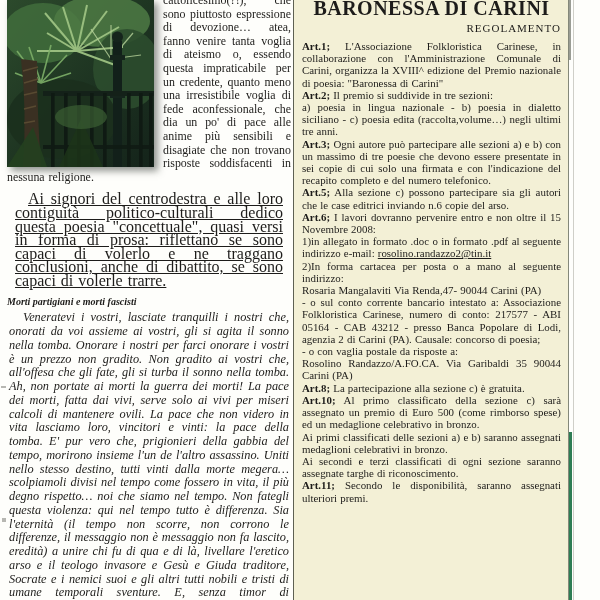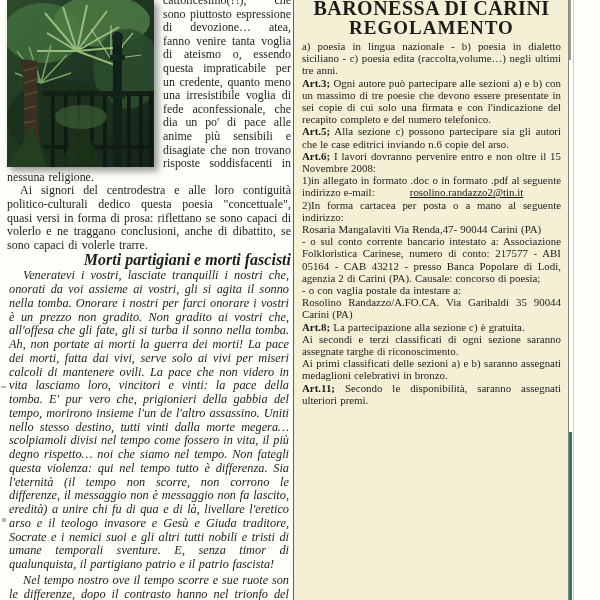--- a/index.html
+++ b/index.html
@@ -19,53 +19,53 @@
   .photo-wrap{
     float:left;width:147px;height:168px;margin:5px 9px 3px 0;
     box-shadow:4px 4px 7px rgba(40,45,40,.5);
     background:#203524;
   }
   .photo-wrap svg{display:block;width:100%;height:100%;}
   .intro{
     margin:0;font-size:11.9px;line-height:13.6px;word-spacing:1px;
   }
   .dedication{
-    margin:0;font-size:12px;line-height:13.6px;word-spacing:1px;text-indent:13px;
+    margin:8px;font-size:16px;line-height:13.6px;word-spacing:1px;text-indent:13px;text-decoration:underline;
   }
   .poem-title{
-    clear:both;margin:1px 0 0 0;text-align:right;
-    font-size:16px;font-weight:bold;font-style:italic;line-height:14px;font-family:Liberation Serif, serif;
+    clear:both;margin:1px 0 0 0;text-align:left;
+    font-size:10px;font-weight:bold;font-style:italic;line-height:14px;font-family:Liberation Serif, serif;
   }
   .poem{
     margin:2px;font-style:italic;font-size:12.3px;line-height:13.75px;
     text-indent:14px;word-spacing:.5px;
   }
 
   
   .reg-panel{
     position:absolute;left:293px;top:0;width:276px;height:620px;
     background:#f3f0d6;
     border-left:1.5px solid #5d6052;
     border-right:1.5px solid #84887a;
     box-sizing:border-box;
     padding:0 7px 0 8px;
   }
   .reg-title{
     margin:-4px 0 0 0;text-align:center;font-weight:bold;
     font-size:20px;line-height:24px;letter-spacing:.5px;white-space:nowrap;
   }
   .reg-subtitle{
-    margin:0 0 4px 0;text-align:center;font-weight:bold;
-    font-size:19px;line-height:16px;letter-spacing:1px;
+    margin:0 0 4px 0;text-align:right;font-weight:normal;
+    font-size:11px;line-height:16px;letter-spacing:1px;
   }
   .articles p{
     margin:0;font-size:10.9px;line-height:12.2px;text-align:justify;word-spacing:.4px;
   }
   .artno{font-weight:bold;}
-  .u{text-decoration:underline;margin-left:32px;}
+  .u{text-decoration:underline;}
 
   
   .edge-right-line{position:absolute;left:573px;top:0;width:1px;height:600px;background:#cfcfc8;}
   .edge-green{position:absolute;left:569px;top:432px;width:3px;height:168px;background:#2e7d54;}
   .edge-gray-top{position:absolute;left:569px;top:0;width:2px;height:60px;background:#9a9d94;}
   .artifact{position:absolute;background:#b7b7b2;}
   .a1{left:1px;top:386px;width:5px;height:2px;}
   .a2{left:2px;top:518px;width:4px;height:4px;}
 </style>
 </head>
@@ -157,52 +157,55 @@
     <p class="poem">Veneratevi i vostri, lasciate tranquilli i nostri che, onorati da voi assieme ai vostri, gli si agita il sonno nella tomba. Onorare i nostri per farci onorare i vostri è un prezzo non gradito. Non gradito ai vostri che, all'offesa che gli fate, gli si turba il sonno nella tomba. Ah, non portate ai morti la guerra dei morti! La pace dei morti, fatta dai vivi, serve solo ai vivi per miseri calcoli di mantenere ovili. La pace che non videro in vita lasciamo loro, vincitori e vinti: la pace della tomba. E' pur vero che, prigionieri della gabbia del tempo, morirono insieme l'un de l'altro assassino. Uniti nello stesso destino, tutti vinti dalla morte megera… scolpiamoli divisi nel tempo come fossero in vita, il più degno rispetto… noi che siamo nel tempo. Non fategli questa violenza: qui nel tempo tutto è differenza. Sia l'eternità (il tempo non scorre, non corrono le differenze, il messaggio non è messaggio non fa lascito, eredità) a unire chi fu di qua e di là, livellare l'eretico arso e il teologo invasore e Gesù e Giuda traditore, Socrate e i nemici suoi e gli altri tutti nobili e tristi di umane temporali sventure. E, senza timor di qualunquista, il partigiano patrio e il patrio fascista!</p>
     <p class="poem">Nel tempo nostro ove il tempo scorre e sue ruote son le differenze, dopo il contrasto hanno nel trionfo del lascito il giudizio della storia. E, se cogliamo il frutto del sangue dei morti, chi quel sangue versò non die' frutto pur col suo sangue versato. Assassini per assassini i miei progenitori eleggo per i valori, il lascito testamentario al postero destinatario. Conserviamo il messaggio, unica forza di coraggio in questo nostro passaggio nel tempo della vita. Non sia che siamo noi ad unire chi visse diviso in contrasto: che faccia il suo corso il tempo che corre… e corre per tutti. Lungi da noi forzare a correr più del suo corso, tanto tanto correre fino a coprirlo e a mentirlo di eternità. Qualunque cosa pensiamo oltre l'umano noi non andiamo e perfino il divino, che il nostro essere umano oltre l'uomo dispone, più che umano non è. No: nella gabbia del tempo e nel tempio dell'uomo ogni valenza farà sempre la differenza. Oh, ma forse è nostro destino di cogliere il frutto di scelte sudate col sangue, nel tempo che corre. Poi che il tempo non scorre, si ferma e finisce, a</p>
   </div>
 
   <div class="reg-panel">
     <h1 class="reg-title">BARONESSA DI CARINI</h1>
     <h2 class="reg-subtitle">REGOLAMENTO</h2>
 
     <div class="articles">
 
-
+        <p><b class="artno">Art.1;</b><span class="arttext"> L'Associazione Folkloristica Carinese, in collaborazione con l'Amministrazione Comunale di Carini, organizza la XVIII^ edizione del Premio nazionale di poesia: "Baronessa di Carini"</span></p>
+
+        <p><b class="artno">Art.2;</b><span class="arttext"> Il premio si suddivide in tre sezioni:</span></p>
 
         <p><span class="arttext">a) poesia in lingua nazionale - b) poesia in dialetto siciliano - c) poesia edita (raccolta,volume…) negli ultimi tre anni.</span></p>
 
         <p><b class="artno">Art.3;</b><span class="arttext"> Ogni autore può partecipare alle sezioni a) e b) con un massimo di tre poesie che devono essere presentate in sei copie di cui solo una firmata e con l'indicazione del recapito completo e del numero telefonico.</span></p>
 
 
         <p><b class="artno">Art.5;</b><span class="arttext"> Alla sezione c) possono partecipare sia gli autori che le case editrici inviando n.6 copie del arso.</span></p>
 
         <p><b class="artno">Art.6;</b><span class="arttext"> I lavori dovranno pervenire entro e non oltre il 15 Novembre 2008:</span></p>
 
         <p><span class="arttext">1)in allegato in formato .doc o in formato .pdf  al seguente indirizzo e-mail: </span><span class="u">rosolino.randazzo2@tin.it</span></p>
 
         <p><span class="arttext">2)In forma cartacea  per posta o a mano al seguente indirizzo:</span></p>
 
         <p><span class="arttext">Rosaria Mangalaviti Via Renda,47- 90044 Carini  (PA)</span></p>
 
 
         <p><span class="arttext">- o sul conto corrente bancario intestato a: Associazione Folkloristica Carinese, numero di conto: 217577 - ABI 05164 - CAB 43212 - presso Banca Popolare di Lodi, agenzia 2 di Carini (PA). Causale: concorso di poesia;</span></p>
 
-        <p><span class="arttext">- o con  vaglia postale da intestare a:</span></p>
+        <p><span class="arttext">- o con  vaglia postale da risposte a:</span></p>
 
         <p><span class="arttext">Rosolino Randazzo/A.FO.CA. Via Garibaldi 35 90044 Carini (PA)</span></p>
 
 
         <p><b class="artno">Art.8;</b><span class="arttext"> La partecipazione alla sezione c) è gratuita.</span></p>
 
 
+        <p><b class="artno">Art.10;</b><span class="arttext"> Al primo classificato della sezione c) sarà assegnato un premio di Euro 500 (come rimborso spese) ed un medaglione celebrativo in bronzo.</span></p>
+
+        <p><span class="arttext">Ai primi classificati delle sezioni a) e b) saranno assegnati medaglioni celebrativi in bronzo.</span></p>
 
         <p><span class="arttext">Ai secondi e terzi classificati di ogni sezione saranno assegnate targhe di riconoscimento.</span></p>
-
-        <p><span class="arttext">Ai primi classificati delle sezioni a) e b) saranno assegnati medaglioni celebrativi in bronzo.</span></p>
 
         <p><b class="artno">Art.11;</b><span class="arttext"> Secondo le disponibilità, saranno assegnati ulteriori premi.</span></p>
 
       </div>
   </div>
 
   <div class="edge-right-line"></div>
   <div class="edge-gray-top"></div>
   <div class="edge-green"></div>
   <div class="artifact a1"></div>

